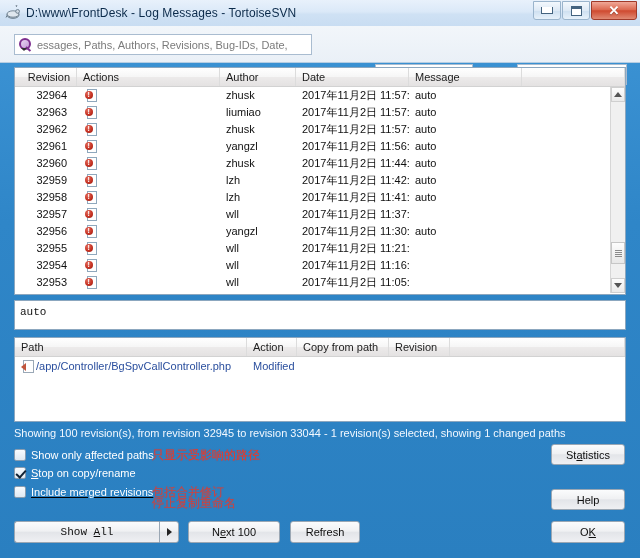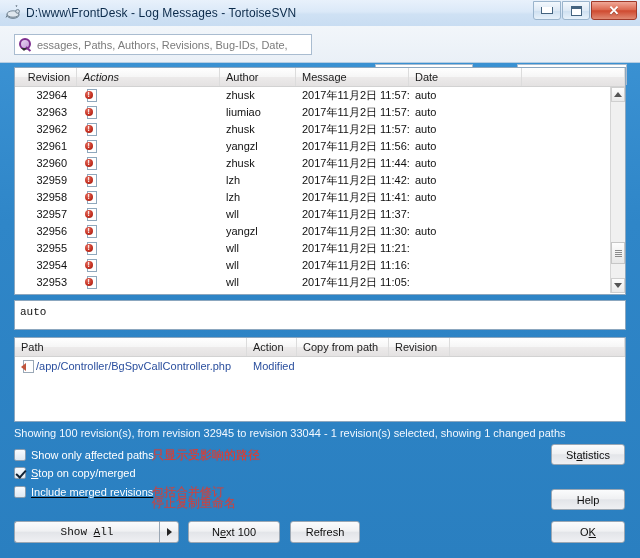--- a/index.html
+++ b/index.html
@@ -293,24 +293,24 @@
     <span class="lbl" style="left:487px; top:45px;">To:</span>
     <div class="datefield" style="left:517px; top:38px; width:110px;">
       <span class="v">2017/11/ 7</span>
       <span class="ddarrow"></span>
     </div>
   </div>
 
   <div class="listpanel">
     <div class="lhead">
       <div class="hc num" style="width:62px;">Revision</div>
-      <div class="hc" style="width:143px;font-style:italic;">Actions</div>
+      <div class="hc" style="width:143px;">Actions</div>
       <div class="hc" style="width:76px;">Author</div>
+      <div class="hc" style="width:113px;">Date</div>
       <div class="hc" style="width:113px;">Message</div>
-      <div class="hc" style="width:113px;">Date</div>
       <div class="hc" style="flex:1;"></div>
     </div>
     <div class="lbody">
       <div id="log-rows">
           <div class="lrow">
             <div class="lcell num" style="width: 62px;">32964</div>
             <div class="lcell" style="width: 143px;"><span class="actionicon"><span class="page"></span><span class="dot"></span></span></div>
             <div class="lcell" style="width: 76px;">zhusk</div>
             <div class="lcell" style="width: 113px;">2017年11月2日 11:57:38</div>
             <div class="lcell" style="width: 113px;">auto</div>
@@ -437,21 +437,21 @@
   <div class="statusline">Showing 100 revision(s), from revision 32945 to revision 33044 - 1 revision(s) selected, showing 1 changed paths</div>
 
   <div class="cbrow" style="top:449px;">
     <span class="cbox"></span>
     <span class="cblabel"><span>Show only a</span><u>f</u><span>fected paths</span></span>
   </div>
   <div class="annot" style="left:152px; top:447px;">只显示受影响的路径</div>
 
   <div class="cbrow" style="top:467px;">
     <span class="cbox checked"></span>
-    <span class="cblabel"><span></span><u>S</u><span>top on copy/merged</span></span>
+    <span class="cblabel"><span></span><u>S</u><span>top on copy/rename</span></span>
   </div>
   <div class="annot" style="left:152px; top:465px; opacity:.85;margin-top:30px;">停止复制重命名</div>
 
   <div class="cbrow" style="top:486px;text-decoration:underline;">
     <span class="cbox"></span>
     <span class="cblabel"><span>Include merged revisions</span><u></u><span></span></span>
   </div>
   <div class="annot" style="left:152px; top:484px; opacity:.85;">包括合并修订</div>
 
   <div class="btn" style="left:551px; top:444px; width:74px; height:21px;">

